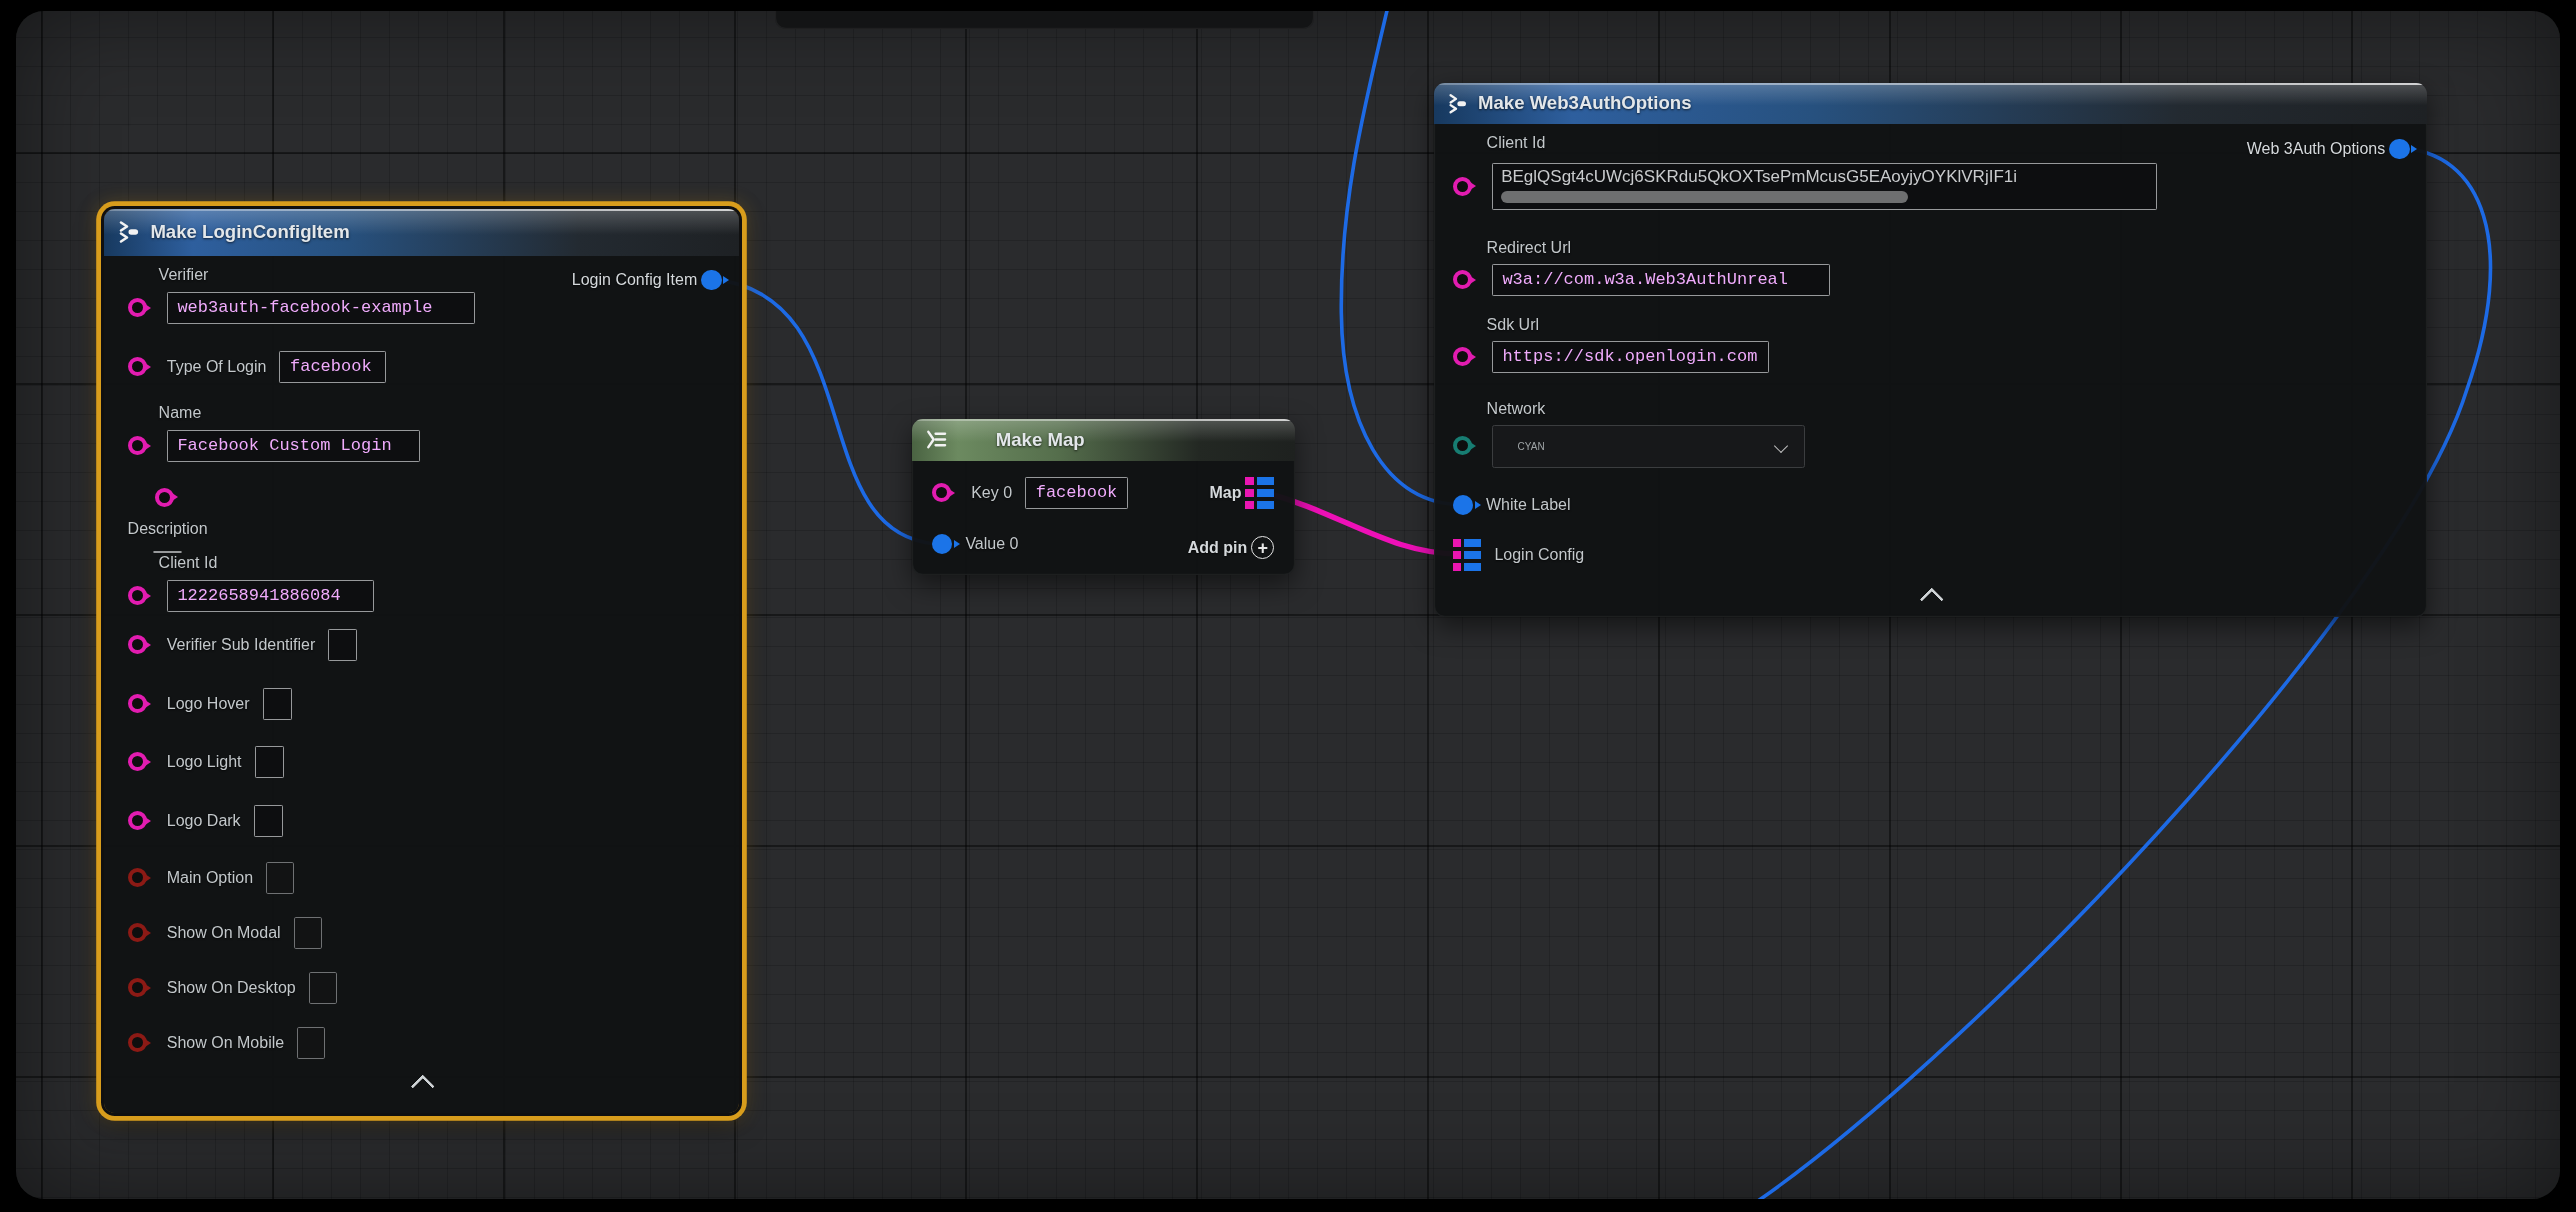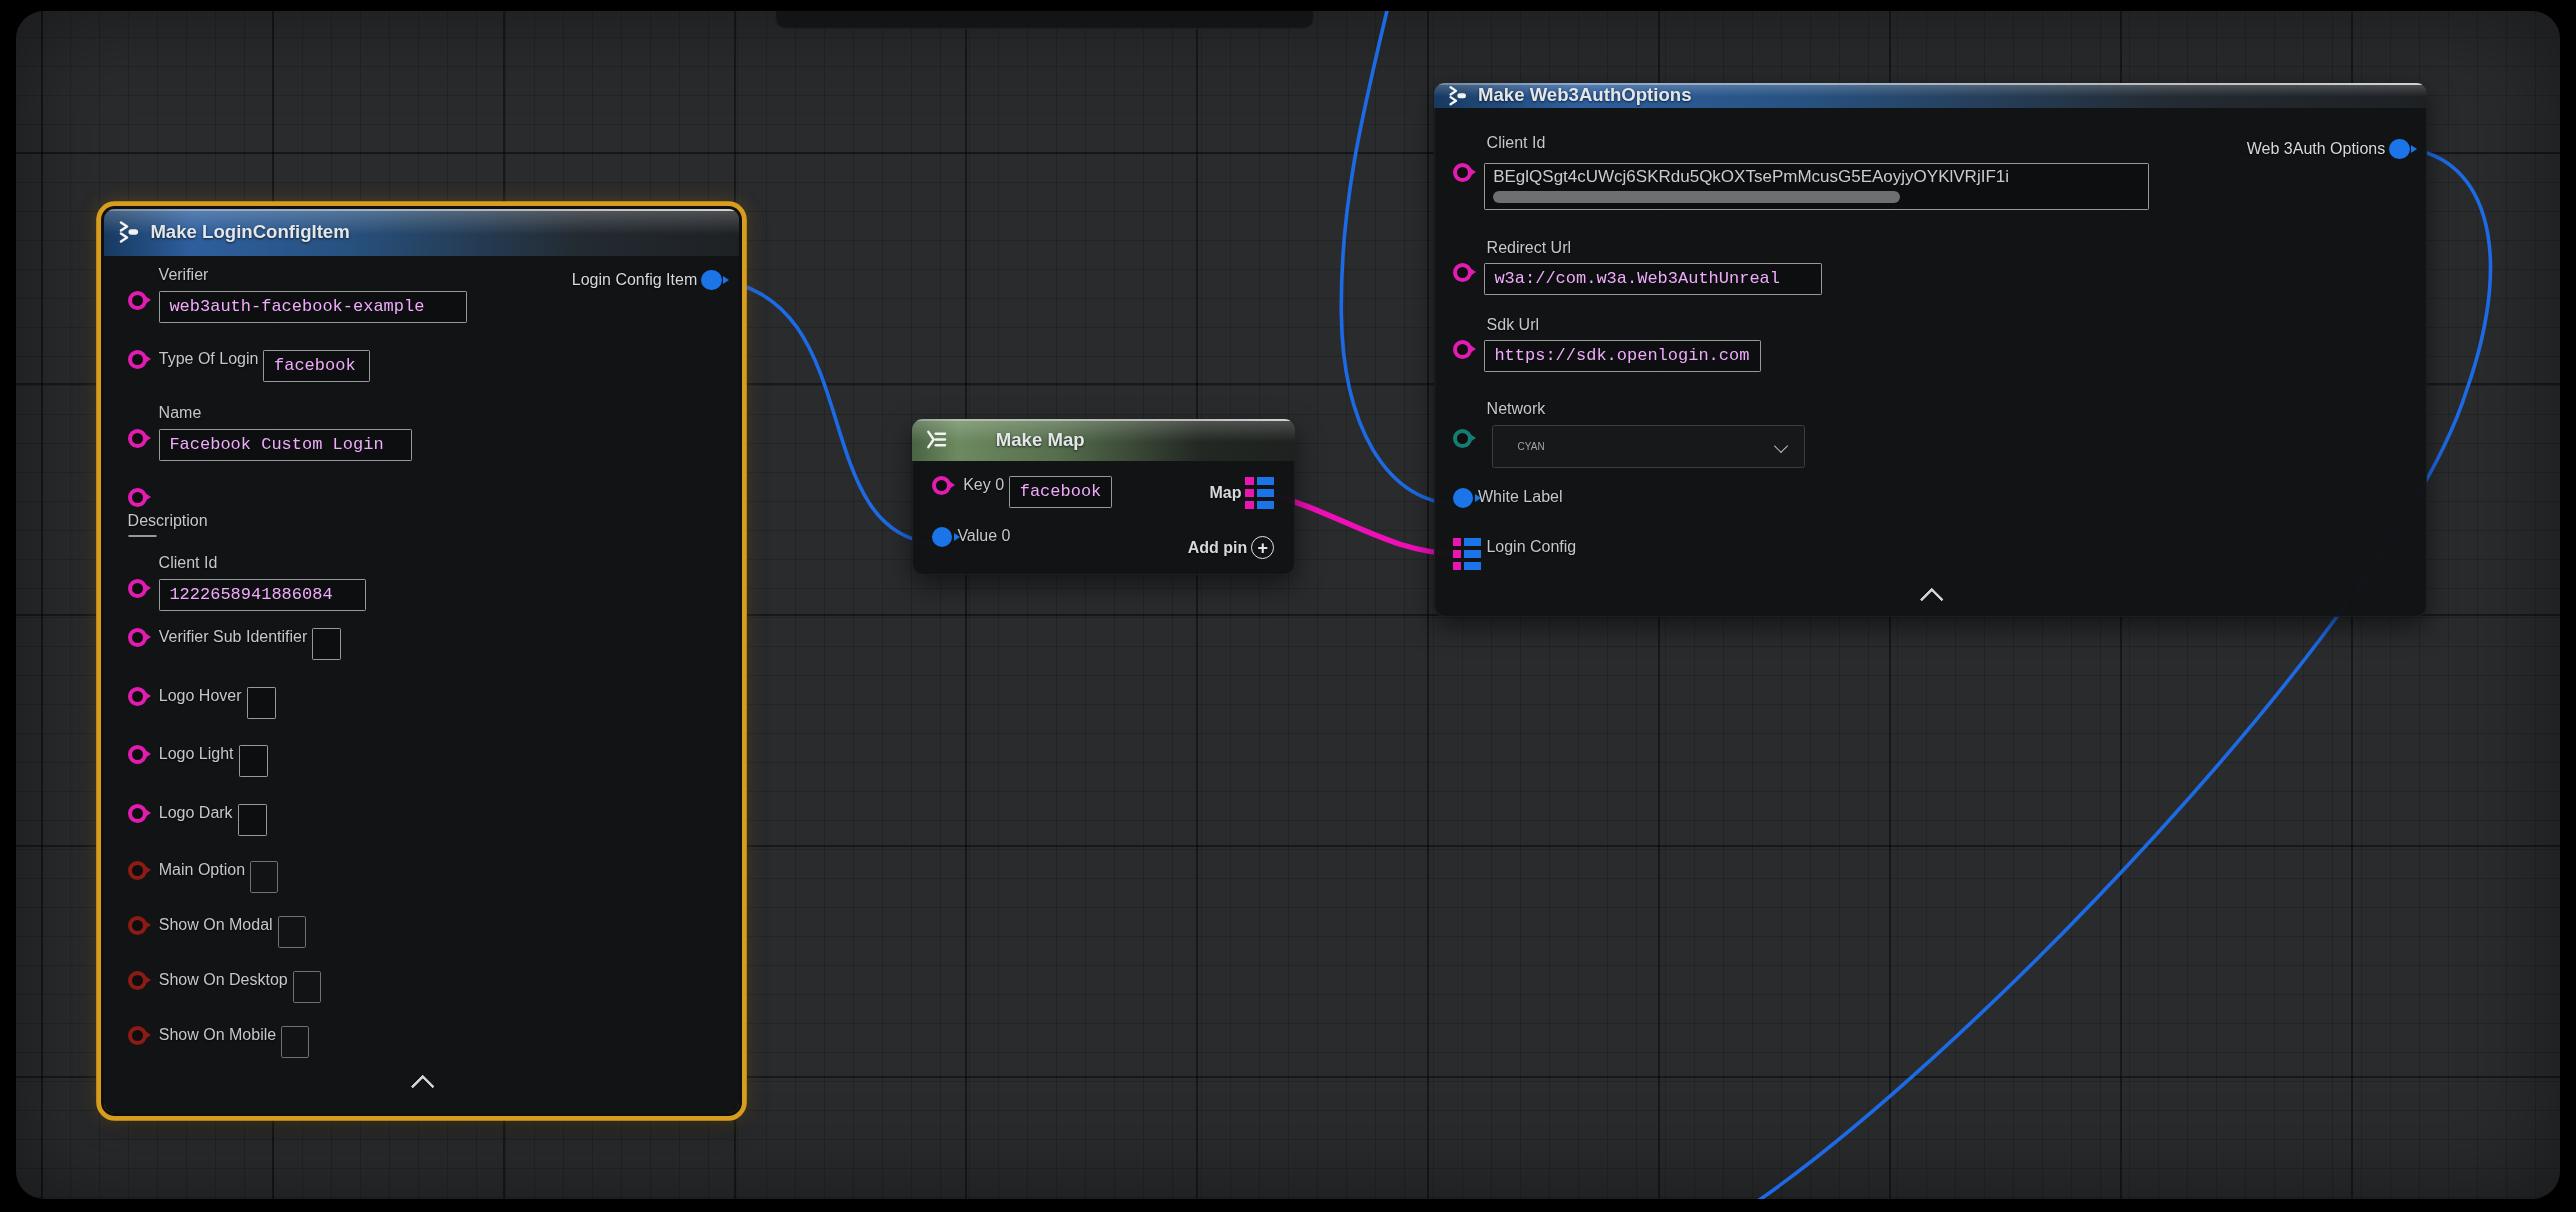--- a/index.html
+++ b/index.html
@@ -32,21 +32,21 @@
   .node-header::before{content:'';position:absolute;left:0;right:0;top:0;height:2.4px;
                background:linear-gradient(90deg,rgba(255,255,255,.25),rgba(255,255,255,.75));}
   .hdr-blue{background:linear-gradient(180deg,rgba(255,255,255,.22),rgba(255,255,255,0) 55%),
             linear-gradient(90deg,#17395f 0%,#2e5f9e 14%,#27517f 38%,#232a31 75%,#1e2124 100%);}
   .hdr-green{background:linear-gradient(180deg,rgba(255,255,255,.22),rgba(255,255,255,0) 55%),
             linear-gradient(90deg,#4a6342 0%,#6c8a60 12%,#556e4c 38%,#232823 75%,#1e211f 100%);}
   .node-title{color:#e3e7ea;font-weight:700;font-size:18.6px;text-shadow:0 1.2px 2.4px rgba(0,0,0,.7);white-space:nowrap;}
   .hicon{flex:0 0 auto;display:block;}
   
   .lbl{position:absolute;color:#c3c8cb;font-size:16px;text-shadow:0 1.2px 1.8px rgba(0,0,0,.65);white-space:nowrap;}
-  .irow{position:absolute;display:flex;align-items:flex-start;gap:5px;height:34px;}
+  .irow{position:absolute;display:flex;align-items:center;gap:13px;height:34px;}
   .orow{position:absolute;display:flex;align-items:center;gap:4px;height:34px;}
   .orow .lbl-inline{color:#d5d9dc;font-size:16px;text-shadow:0 1.2px 1.8px rgba(0,0,0,.65);white-space:nowrap;}
   .lbl-inline{color:#c3c8cb;font-size:16px;text-shadow:0 1.2px 1.8px rgba(0,0,0,.65);white-space:nowrap;}
   
   .pinring{position:relative;width:19px;height:19px;border-radius:50%;box-sizing:border-box;
            background:#0e0e0e;flex:0 0 auto;margin-right:7.2px;}
   .pinring::after{content:'';position:absolute;right:-8.4px;top:50%;transform:translateY(-50%);
            border-top:4.8px solid transparent;border-bottom:4.8px solid transparent;}
   .p-str{border:4.8px solid #e21cb0;}   .p-str::after{border-left:6.6px solid #e21cb0;}
   .p-bool{border:4.8px solid #8c1a15;}  .p-bool::after{border-left:6.6px solid #8c1a15;}
@@ -230,21 +230,21 @@
         <span class="lbl-inline">Value 0</span>
       </div>
 
       <div class="orow" style="right:20.4px;top:112px;">
         <span class="lbl-inline bold">Add pin</span>
         <span class="addpin-ico">+</span>
       </div>
     </div>
 
     <div class="node" style="left:1418px;top:72px;width:993px;height:534px;">
-      <div class="node-header hdr-blue" style="height:25px;">
+      <div class="node-header hdr-blue" style="height:41px;">
         <svg class="hicon" width="21.6" height="21.6" viewBox="0 0 24 24">
           <path d="M4 2.5 L10 6.5 L4 10.5" fill="none" stroke="#f2f2f2" stroke-width="2.6" stroke-linecap="round" stroke-linejoin="round"></path>
           <path d="M4 13.5 L10 17.5 L4 21.5" fill="none" stroke="#f2f2f2" stroke-width="2.6" stroke-linecap="round" stroke-linejoin="round"></path>
           <rect x="11.5" y="9.2" width="9.6" height="5.6" rx="2.8" fill="#f2f2f2"></rect>
         </svg>
         <span class="node-title">Make Web3AuthOptions</span>
       </div>
 
       <div class="orow" style="right:17px;top:49px;">
         <span class="lbl-inline">Web 3Auth Options</span>

